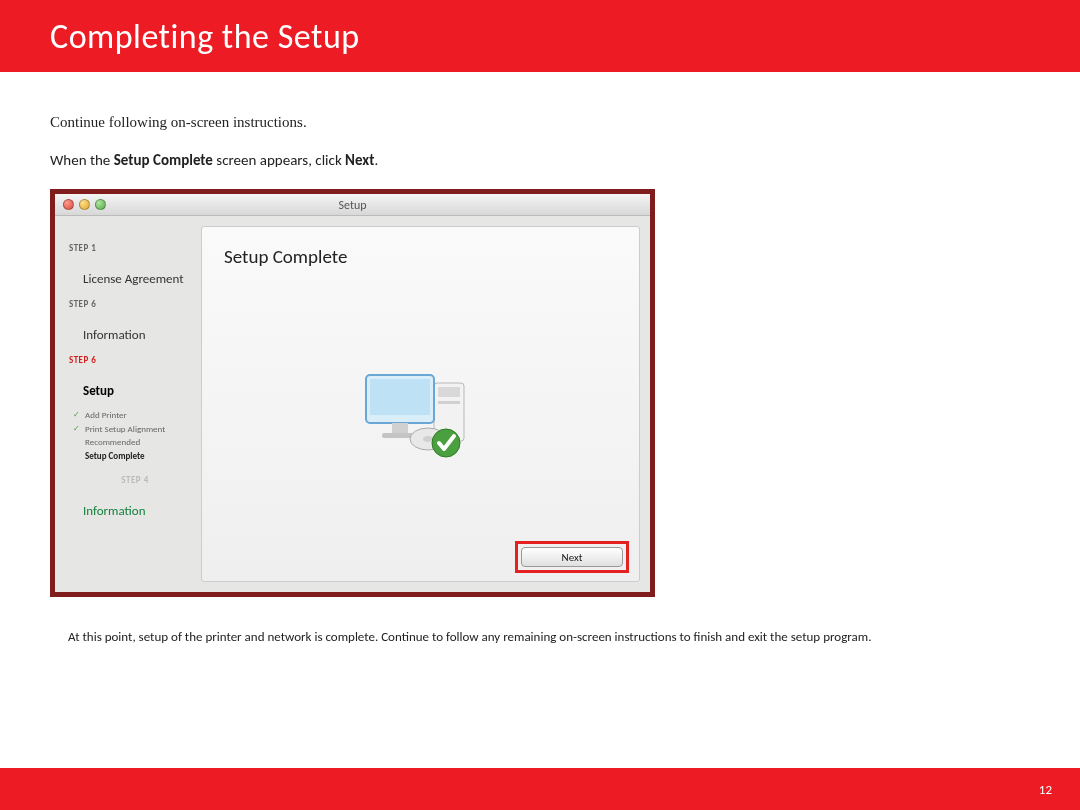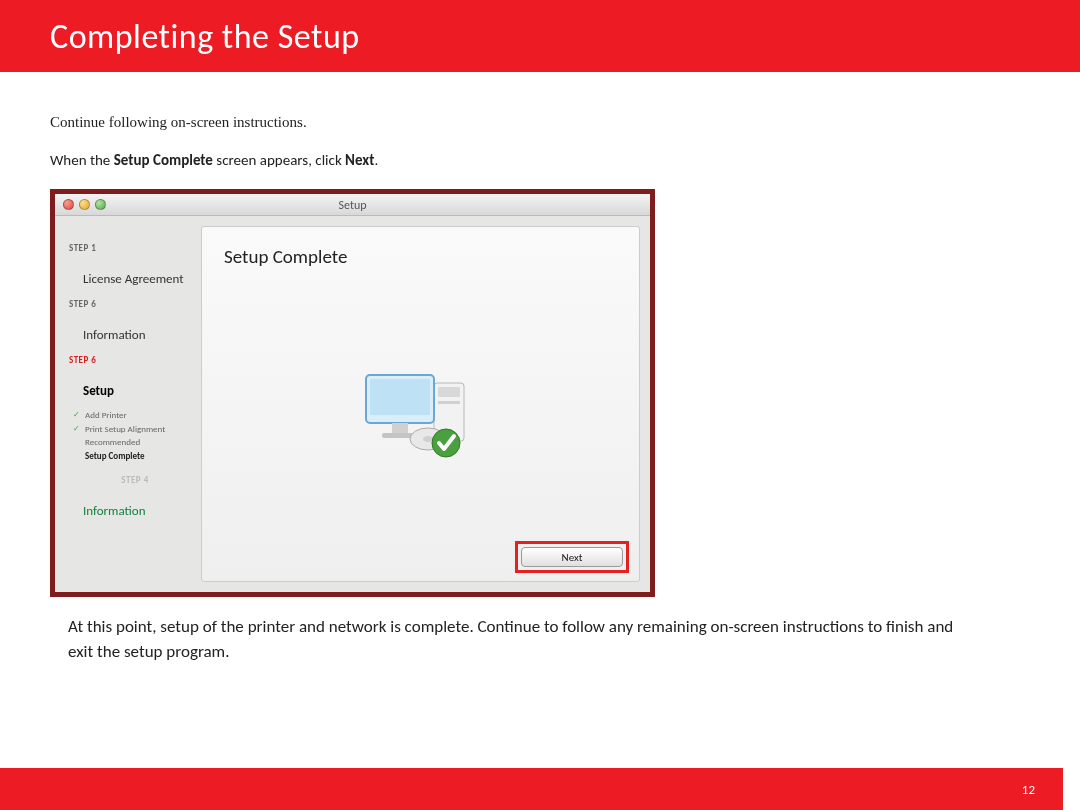--- a/index.html
+++ b/index.html
@@ -152,32 +152,32 @@
     border: 1px solid #999;
     border-radius: 4px;
     font-size: 11px;
     color: #222;
     display: flex;
     align-items: center;
     justify-content: center;
   }
 
   .conclusion {
-    font-size: 17px;
-    color: #222;
-    margin-top: 18px;
+    font-size: 13px;
+    color: #222;
+    margin-top: 31px;
     max-width: 930px;
     line-height: 1.45;
     padding-left: 18px;
   }
 
   .footer {
     position: absolute;
     bottom: 0;
-    left: 0; right: 17px;
+    left: 0; right: 0;
     height: 42px;
     background: #ec1b24;
     display: flex;
     align-items: center;
     justify-content: flex-end;
     padding-right: 28px;
   }
   .page-num {
     color: #fff;
     font-size: 13px;

